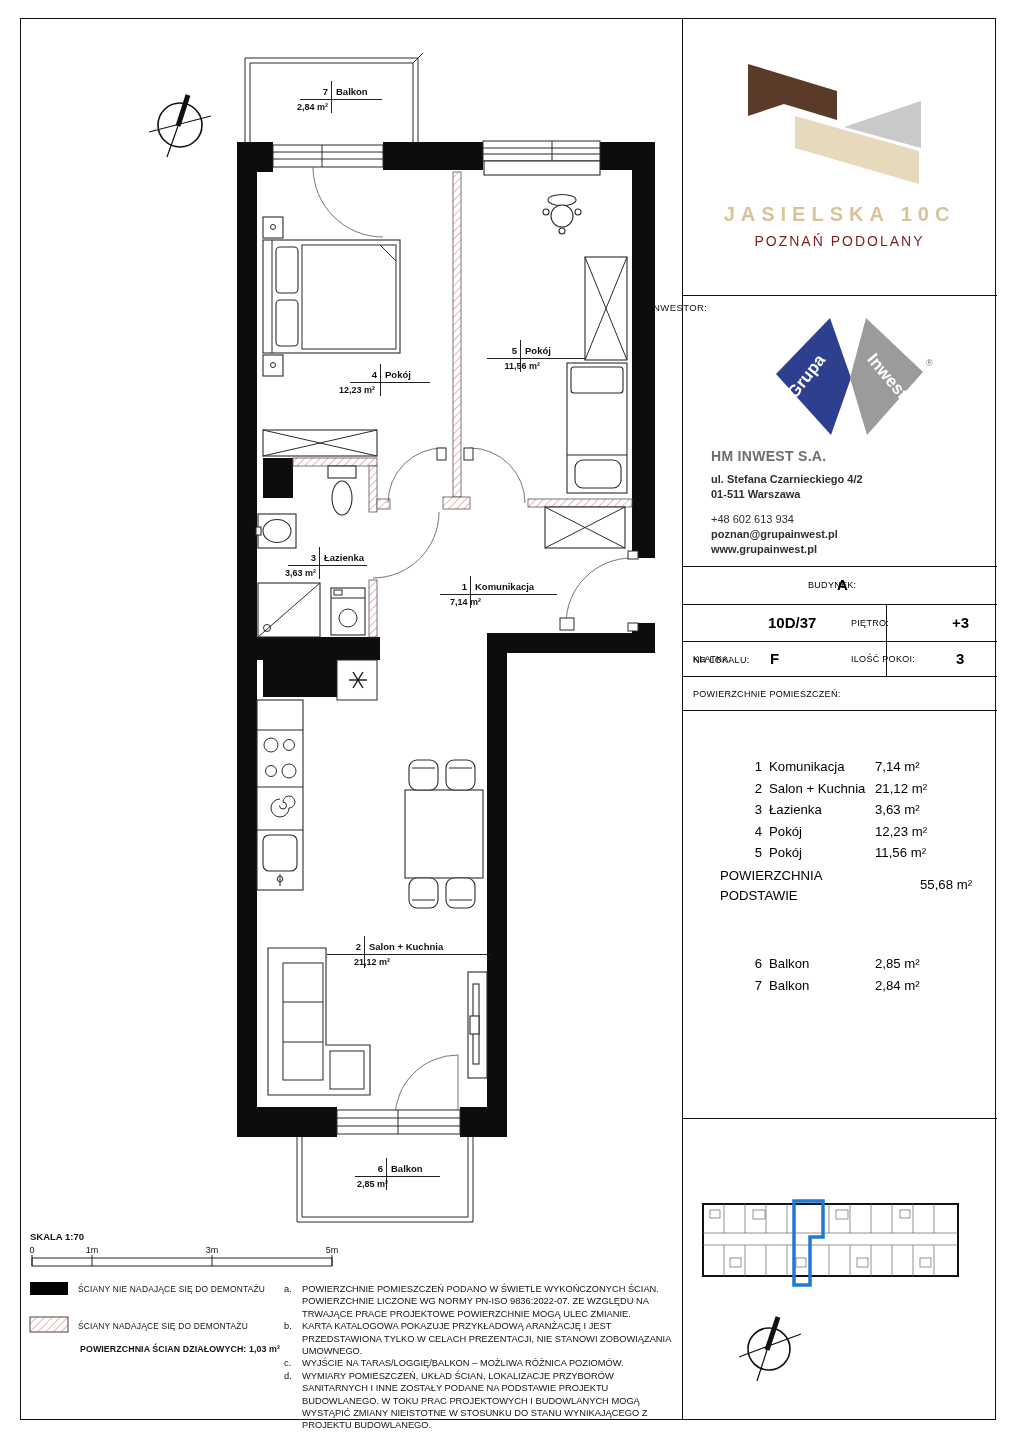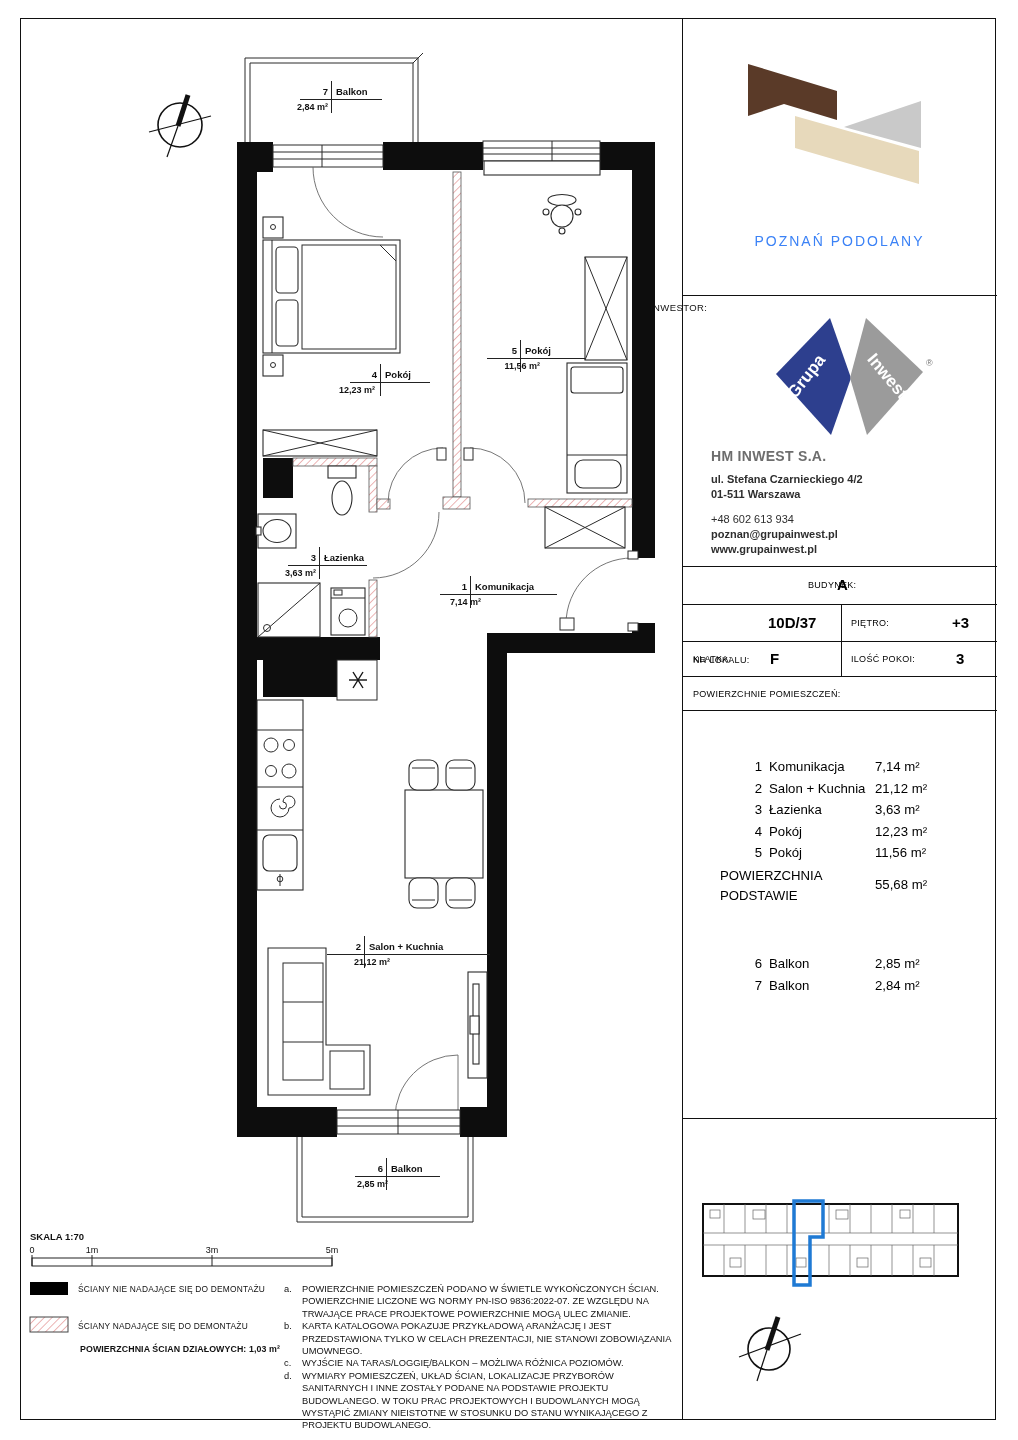--- a/index.html
+++ b/index.html
@@ -1,18 +1,18 @@
 <!DOCTYPE html>
 <html><head>
 <meta charset="utf-8">
 <style>
   html,body{margin:0;padding:0;background:#fff;}
   .page{position:relative;width:1018px;height:1440px;background:#fff;overflow:hidden;
         font-family:"Liberation Sans",sans-serif;color:#000;}
-  .abs{position:absolute;}
+  .abs{position:absolute;margin-left:45px;}
   .frame{position:absolute;left:20px;top:18px;width:976px;height:1402px;border:1.2px solid #111;box-sizing:border-box;}
   .vsep{position:absolute;left:682px;top:18px;width:0;height:1402px;border-left:1px solid #111;}
   .hline{position:absolute;border-top:1px solid #111;height:0;}
   
   .brand-title{position:absolute;left:682px;top:203px;width:315px;text-align:center;
     font-size:20px;font-weight:700;letter-spacing:6px;}
   .brand-sub{position:absolute;left:682px;top:233px;width:315px;text-align:center;
     font-size:14px;font-weight:400;letter-spacing:2px;}
   .sec-label{position:absolute;font-size:9.5px;letter-spacing:.4px;color:#111;}
   .company{position:absolute;left:682px;width:315px;text-align:left;padding-left:29px;}
@@ -348,21 +348,22 @@
 
   <div class="frame"></div>
   <div class="vsep"></div>
   <div class="hline" style="left:682px;top:295px;width:315px;"></div>
 
   <svg class="br-svg" style="left:682px;top:18px;" width="316" height="277" viewBox="682 18 316 277">
     <polygon points="844,127 921,101 921,148" fill="#c9c9c9"></polygon>
     <polygon points="795,116 919,151 919,184 795,148" fill="#e7d9bb"></polygon>
     <polygon points="748,64 837,91 837,120 784,104 748,116" fill="#5a3a28"></polygon>
   </svg>
-  <div class="brand-sub" style="color:#3b82f6;">POZNAŃ PODOLANY</div>
+  <div class="brand-title" style="color:#d8c39a;">JASIELSKA 10C</div>
+  <div class="brand-sub" style="color:#7f1d1d;">POZNAŃ PODOLANY</div>
 
   <div class="sec-label" style="left:650px;top:302px;">INWESTOR:</div>
   <svg class="br-svg" style="left:682px;top:300px;" width="316" height="140" viewBox="682 300 316 140">
     <polygon points="830,318 851,378 831,435 776,374" fill="#2d3f8e"></polygon>
     <polygon points="866,318 923,372 867,435 850,378" fill="#9b9b9b"></polygon>
     <text transform="rotate(-52 806 376)" x="806" y="382" text-anchor="middle" font-size="17" font-weight="700" fill="#fff">Grupa</text>
     <text transform="rotate(50 888 376)" x="888" y="382" text-anchor="middle" font-size="17" font-weight="700" fill="#fff">Inwest</text>
     <text x="926" y="366" font-size="9" fill="#777">®</text>
   </svg>
   <div class="company" style="top:448px;font-size:14px;font-weight:700;color:#6d6d6d;letter-spacing:.3px;">HM INWEST S.A.</div>

